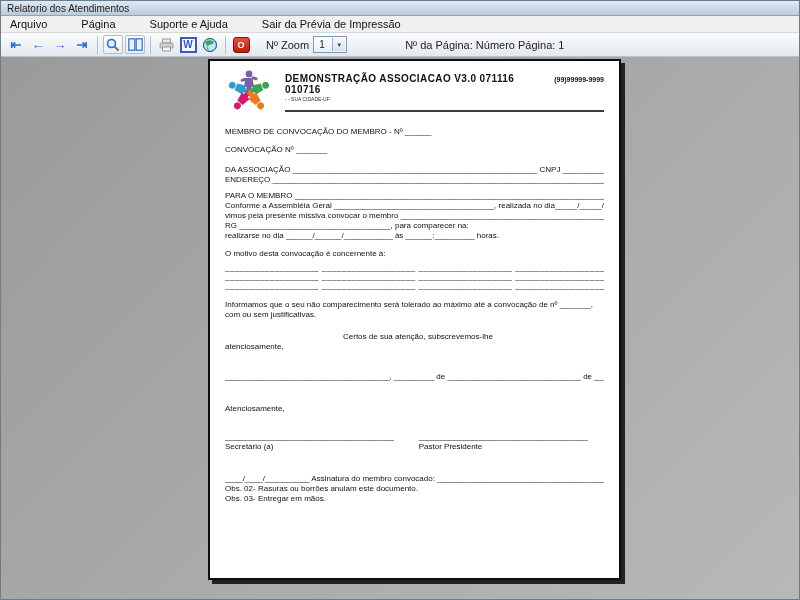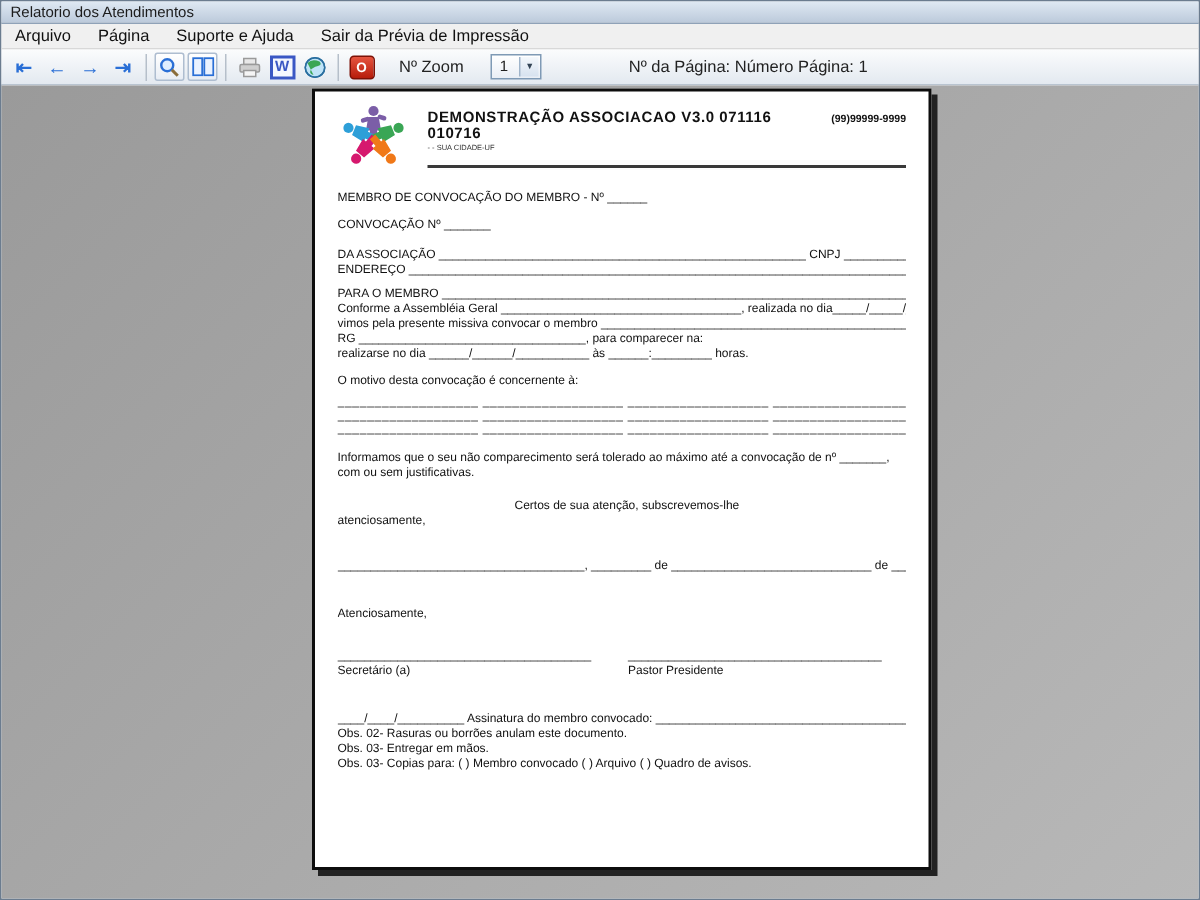--- a/index.html
+++ b/index.html
@@ -10,21 +10,21 @@
   
   .titlebar {
     height:15px; background:linear-gradient(#dfe9f3,#bccadb);
     border-bottom:1px solid #8fa2b8; display:flex; align-items:center;
     padding-left:6px; font-size:10px; color:#1c1c1c;
   }
 
   
   .menubar {
     height:17px; background:#f0f0f0; border-bottom:1px solid #d8d8d8;
-    display:flex; align-items:center; gap:0; font-size:11px; color:#111;
+    display:flex; align-items:center; gap:16px; font-size:11px; color:#111;
   }
   .menu-item { padding:1px 9px; cursor:default; }
 
   
   .toolbar {
     height:24px; background:linear-gradient(#fbfcfd,#e3e9f0);
     border-bottom:1px solid #b9c4d0; display:flex; align-items:center;
     padding:0 4px; font-size:11px; color:#222;
   }
   .tb-btn {
@@ -36,21 +36,21 @@
   .tb-sep { width:1px; height:18px; background:#b6bfca; margin:0 4px; }
   .w-box {
     width:17px; height:16px; border:2px solid #3a57c4; background:#f4f7ff; color:#3a57c4;
     font-weight:bold; font-size:10px; display:flex; align-items:center; justify-content:center;
   }
   .red-box {
     width:17px; height:16px; background:linear-gradient(#e5543f,#b71d0c); border:1px solid #7c1106;
     border-radius:3px; color:#fff; font-weight:bold; font-size:9px;
     display:flex; align-items:center; justify-content:center;
   }
-  .zoom-label { margin-left:14px; margin-right:18px; }
+  .zoom-label { margin-left:14px; margin-right:4px; }
   .zoom-select {
     width:34px; height:17px; border:1px solid #7f9ab5; background:linear-gradient(#fff,#e9eef5);
     display:flex; align-items:center; font-size:10px; padding-left:5px; position:relative;
   }
   .zoom-select .arrow {
     position:absolute; right:1px; top:1px; bottom:1px; width:13px;
     background:linear-gradient(#f4f8fc,#d7e2ef); border-left:1px solid #9fb4ca;
     display:flex; align-items:center; justify-content:center; font-size:6px; color:#345;
   }
   .page-info { margin-left:58px; }
@@ -240,20 +240,19 @@
           <span class="sig-left">______________________________________</span>
           <span class="sig-right">______________________________________</span>
         </div>
         <div class="sig-row">
           <span class="sig-left">Secretário (a)</span>
           <span class="sig-right">Pastor Presidente</span>
         </div>
         <div class="dl mt22">____/____/__________ Assinatura do membro convocado: _________________________________________________</div>
         <div class="dl">Obs. 02- Rasuras ou borrões anulam este documento.</div>
         <div class="dl">Obs. 03- Entregar em mãos.</div>
-        <div class="dl">Obs. 03- Copias para: (   ) Membro convocado (   ) Arquivo (   ) Quadro de avisos.</div>
       </div>
 
     </div>
   </div>
 
 
 </div>
 
 </body></html>

